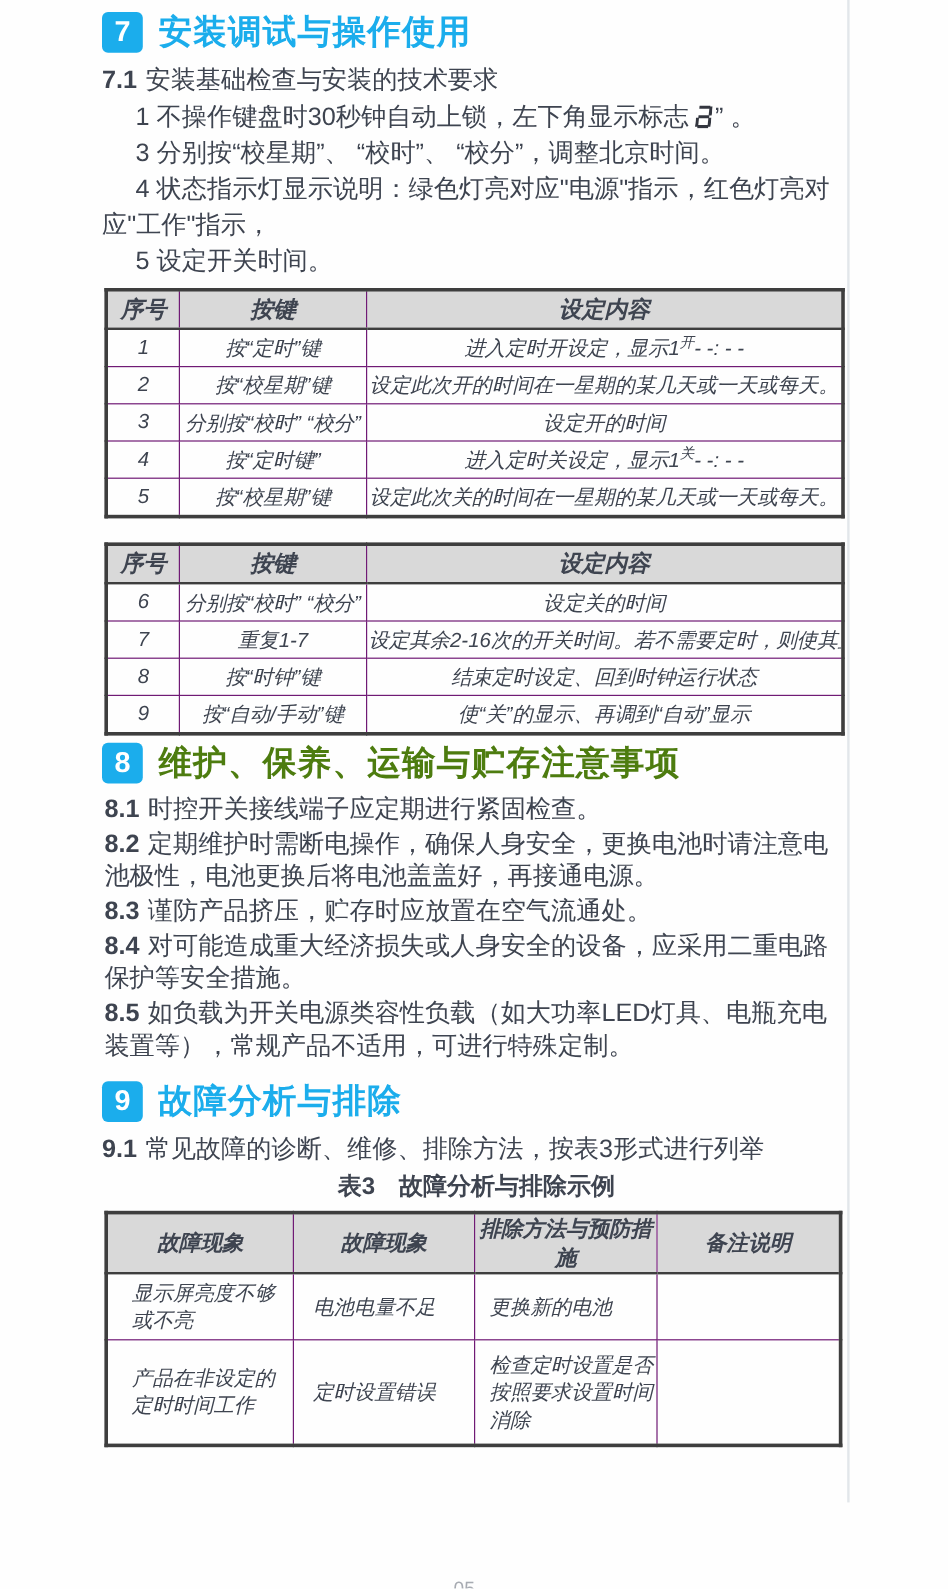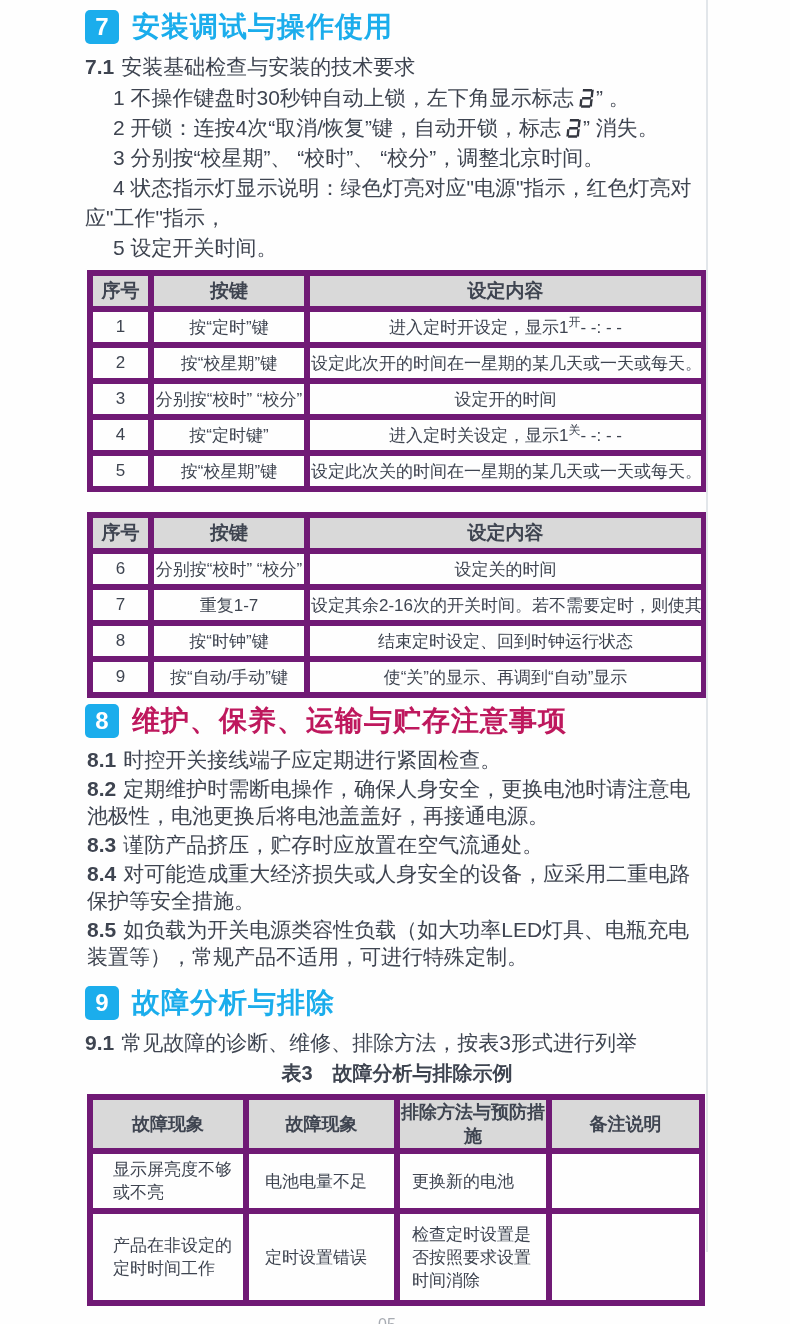--- a/index.html
+++ b/index.html
@@ -15,21 +15,21 @@
   .sub{font-size:21px;line-height:29px;margin:2px 0 2px 0;}
   .sub b{margin-right:7px;}
   .step{font-size:21px;line-height:30px;margin:0;text-indent:28px;}
   .para{font-size:21px;line-height:33px;text-indent:56px;margin:9px 0 4px 0;}
   .s8{font-size:21px;line-height:27px;margin:2px;}
   .s8 b{margin-right:7px;}
   .caption{font-size:20px;font-weight:bold;text-align:center;margin:3px 0 2px 0;}
   
   table{border-collapse:collapse;table-layout:fixed;margin:7px 0 0 2px;}
   .t12,.t3{border:3px solid #3e3e3e;}
-  .t12 th,.t12 td,.t3 th,.t3 td{border:6px solid #701a75;overflow:hidden;}
+  .t12 th,.t12 td,.t3 th,.t3 td{border:1px solid #701a75;overflow:hidden;font-style:italic;}
   th{background:#d9d9d9;font-weight:bold;font-size:19px;text-align:center;height:30px;padding:0;}
   .t12{width:614px;font-size:17px;}
   .t12 td{height:30px;text-align:center;padding:0 1px;white-space:nowrap;}
   .t12 thead th{border-bottom:2px solid #3e3e3e;}
   .gap{height:13px;}
   .t3{width:612px;font-size:17px;}
   .t3 th{font-size:18px;height:32px;}
   .t3 thead th{border-bottom:2px solid #3e3e3e;}
   .t3 td{padding:4px 2px;vertical-align:middle;}
   .t3 td.c0{text-align:left;padding-left:20px;}
@@ -61,30 +61,20 @@
           <g fill="#33363f">
             <rect x="2" y="0" width="9" height="2.6"></rect>
             <rect x="10.4" y="0.8" width="2.6" height="7.4"></rect>
             <rect x="2" y="8" width="9" height="2.6"></rect>
             <rect x="0" y="10.2" width="2.6" height="7.4"></rect>
             <rect x="10.4" y="10.2" width="2.6" height="7.4"></rect>
             <rect x="2" y="16.2" width="9" height="2.6"></rect>
           </g>
         </svg><span>” 。</span></p>
 
-    <p class="step"><span>2 开锁：连按4次“取消/恢复”键，自动开锁，标志</span><svg class="seg" width="13" height="19" viewBox="0 0 13 19">
-          <g fill="#33363f">
-            <rect x="2" y="0" width="9" height="2.6"></rect>
-            <rect x="10.4" y="0.8" width="2.6" height="7.4"></rect>
-            <rect x="2" y="8" width="9" height="2.6"></rect>
-            <rect x="0" y="10.2" width="2.6" height="7.4"></rect>
-            <rect x="10.4" y="10.2" width="2.6" height="7.4"></rect>
-            <rect x="2" y="16.2" width="9" height="2.6"></rect>
-          </g>
-        </svg><span>” 消失。</span></p>
 
     <p class="step">3 分别按“校星期”、 “校时”、 “校分”，调整北京时间。</p>
     <p class="step">4 状态指示灯显示说明：绿色灯亮对应"电源"指示，红色灯亮对应"工作"指示，</p>
     <p class="step">5 设定开关时间。</p>
 
     <table class="t12">
       <colgroup>
           <col style="width:61px">
           <col style="width:156px">
           <col style="width:397px">
@@ -160,21 +150,21 @@
             <td class="c0">9</td>
             <td class="c1">按“自动/手动”键</td>
             <td class="c2">使“关”的显示、再调到“自动”显示</td>
           </tr>
         </tbody>
     </table>
 
 
     <div class="sec">
       <span class="numbox accent-bg" style="background: rgb(27, 173, 236);">8</span>
-      <span class="sec-title accent-fg" style="color: #be185d;">维护、保养、运输与贮存注意事项</span>
+      <span class="sec-title accent-fg" style="color: #4d7c0f;">维护、保养、运输与贮存注意事项</span>
     </div>
     <p class="s8"><b>8.1</b><span>时控开关接线端子应定期进行紧固检查。</span></p>
     <p class="s8"><b>8.2</b><span>定期维护时需断电操作，确保人身安全，更换电池时请注意电池极性，电池更换后将电池盖盖好，再接通电源。</span></p>
     <p class="s8"><b>8.3</b><span>谨防产品挤压，贮存时应放置在空气流通处。</span></p>
     <p class="s8"><b>8.4</b><span>对可能造成重大经济损失或人身安全的设备，应采用二重电路保护等安全措施。</span></p>
     <p class="s8"><b>8.5</b><span>如负载为开关电源类容性负载（如大功率LED灯具、电瓶充电装置等），常规产品不适用，可进行特殊定制。</span></p>
 
     <div class="sec" style="margin-top:14px;">
       <span class="numbox accent-bg" style="background: rgb(27, 173, 236);">9</span>
       <span class="sec-title accent-fg" style="color: rgb(27, 173, 236);">故障分析与排除</span>

